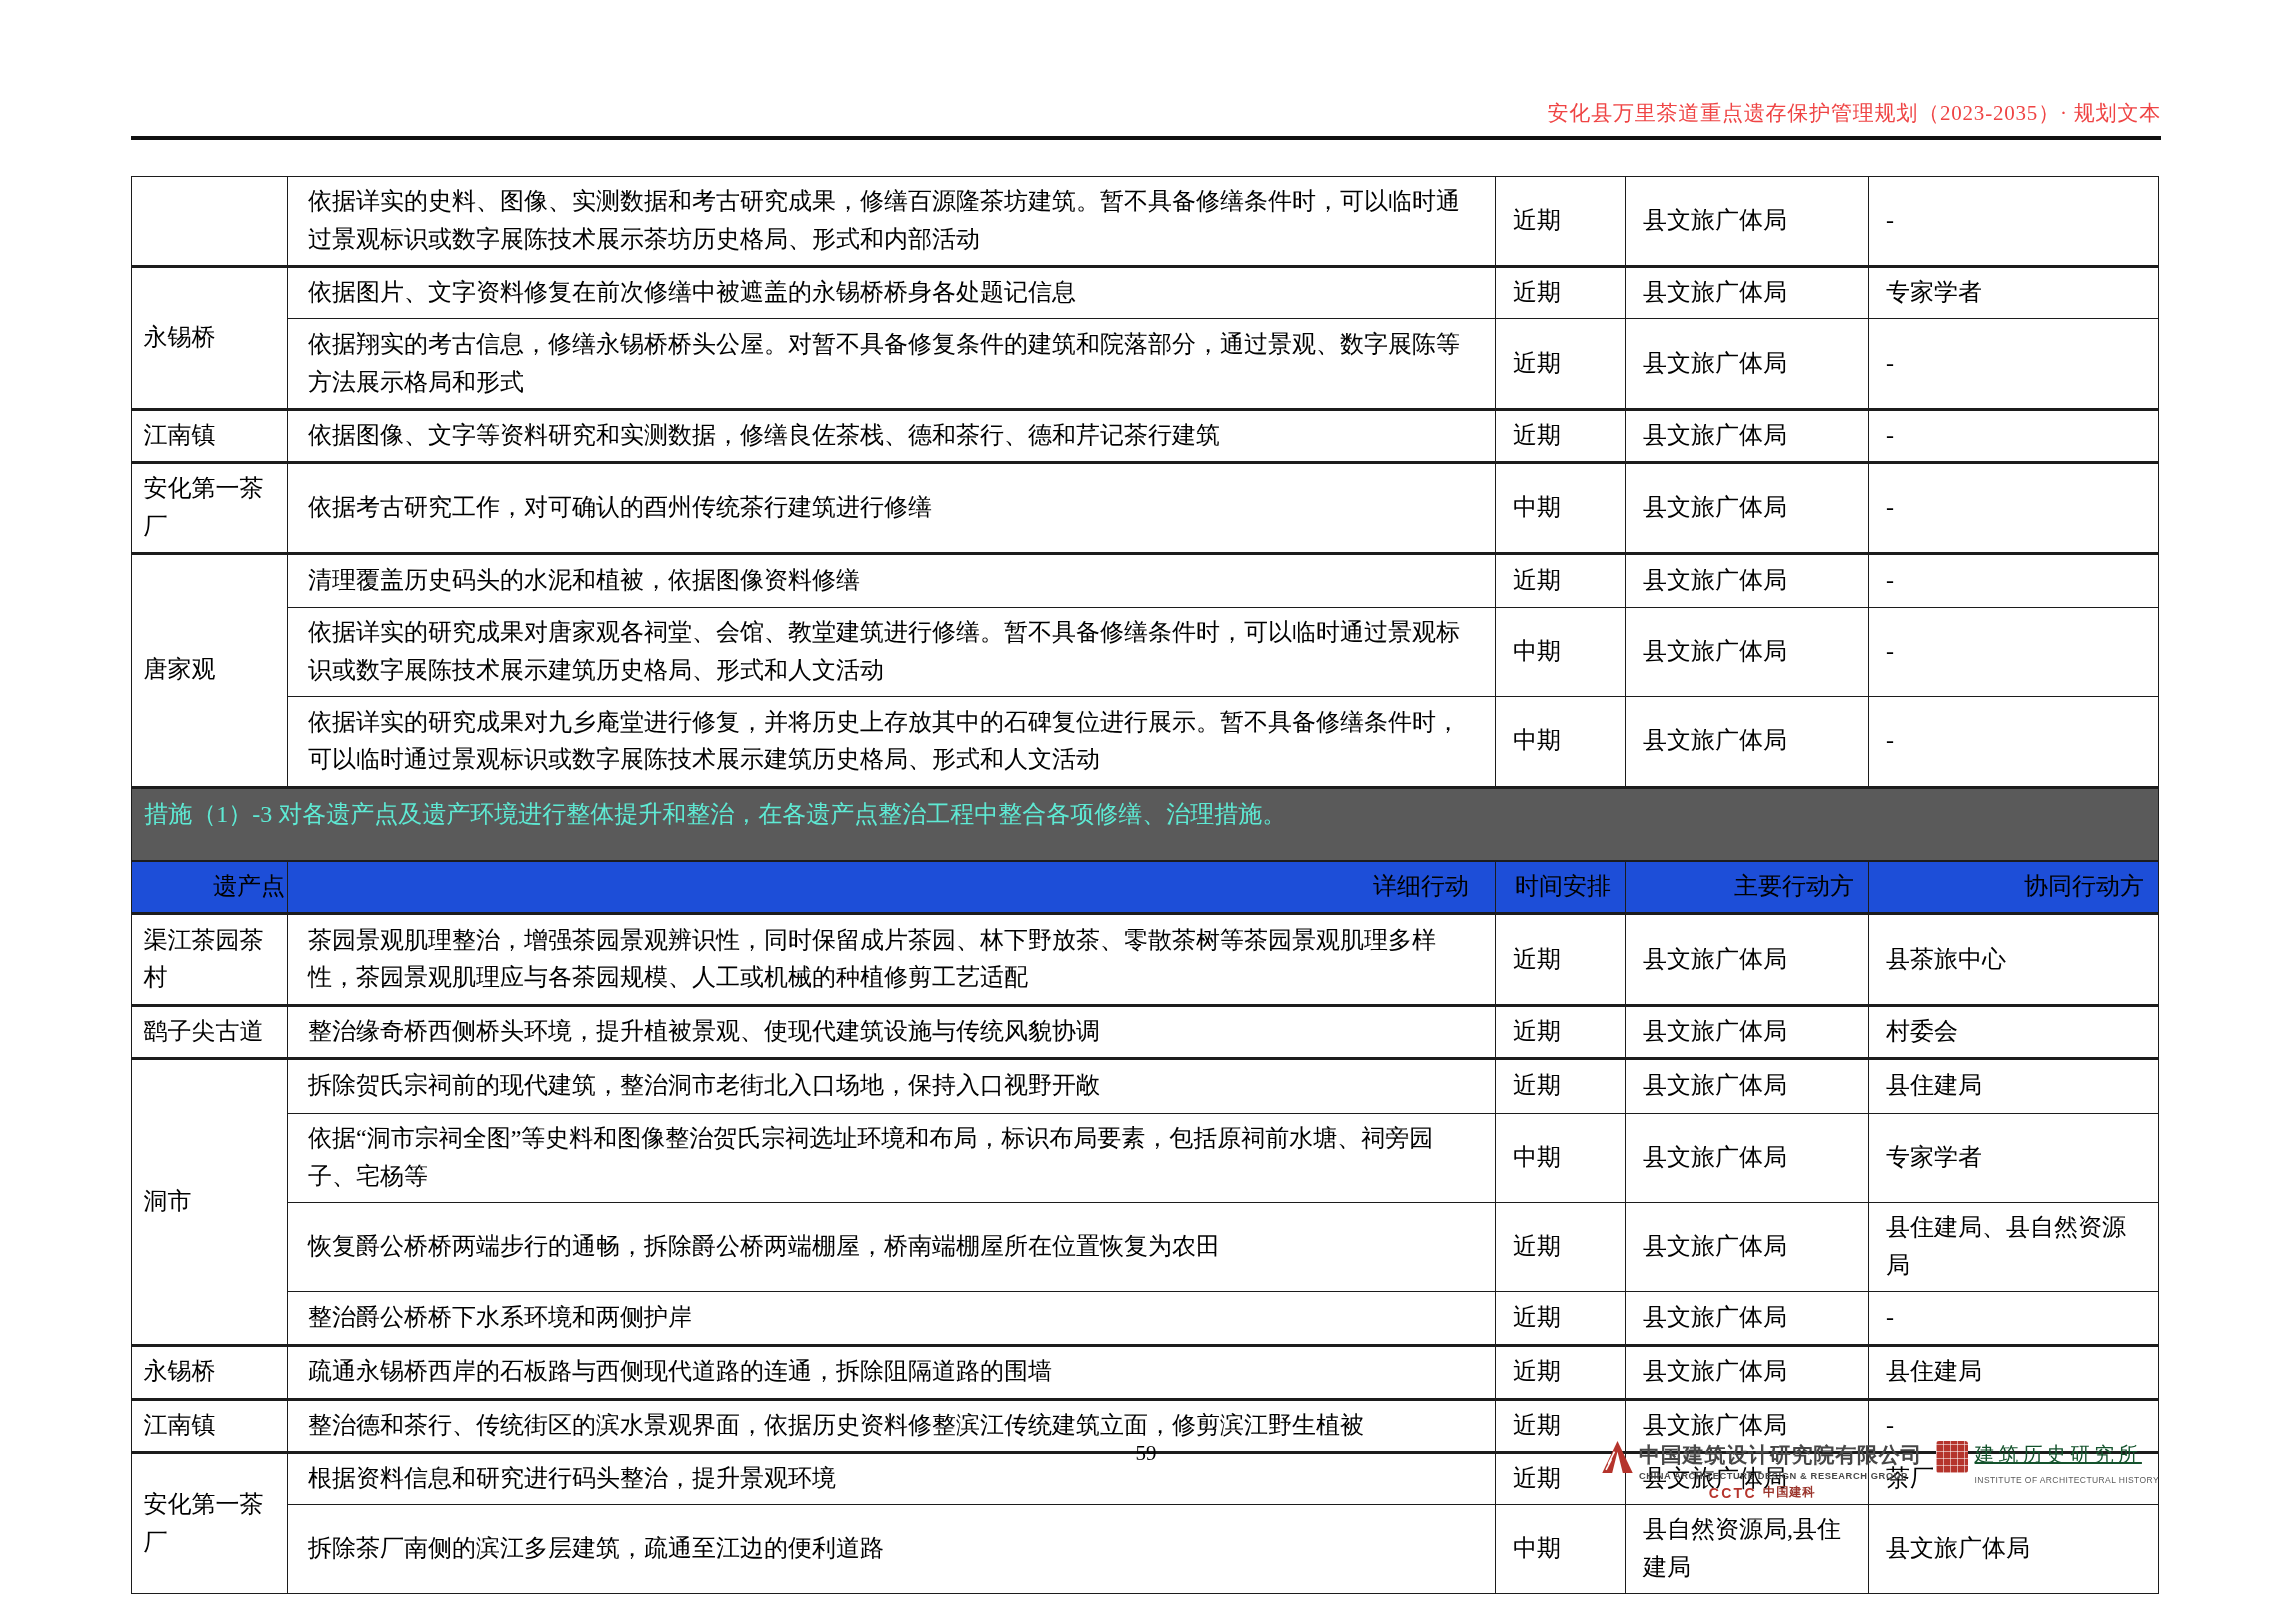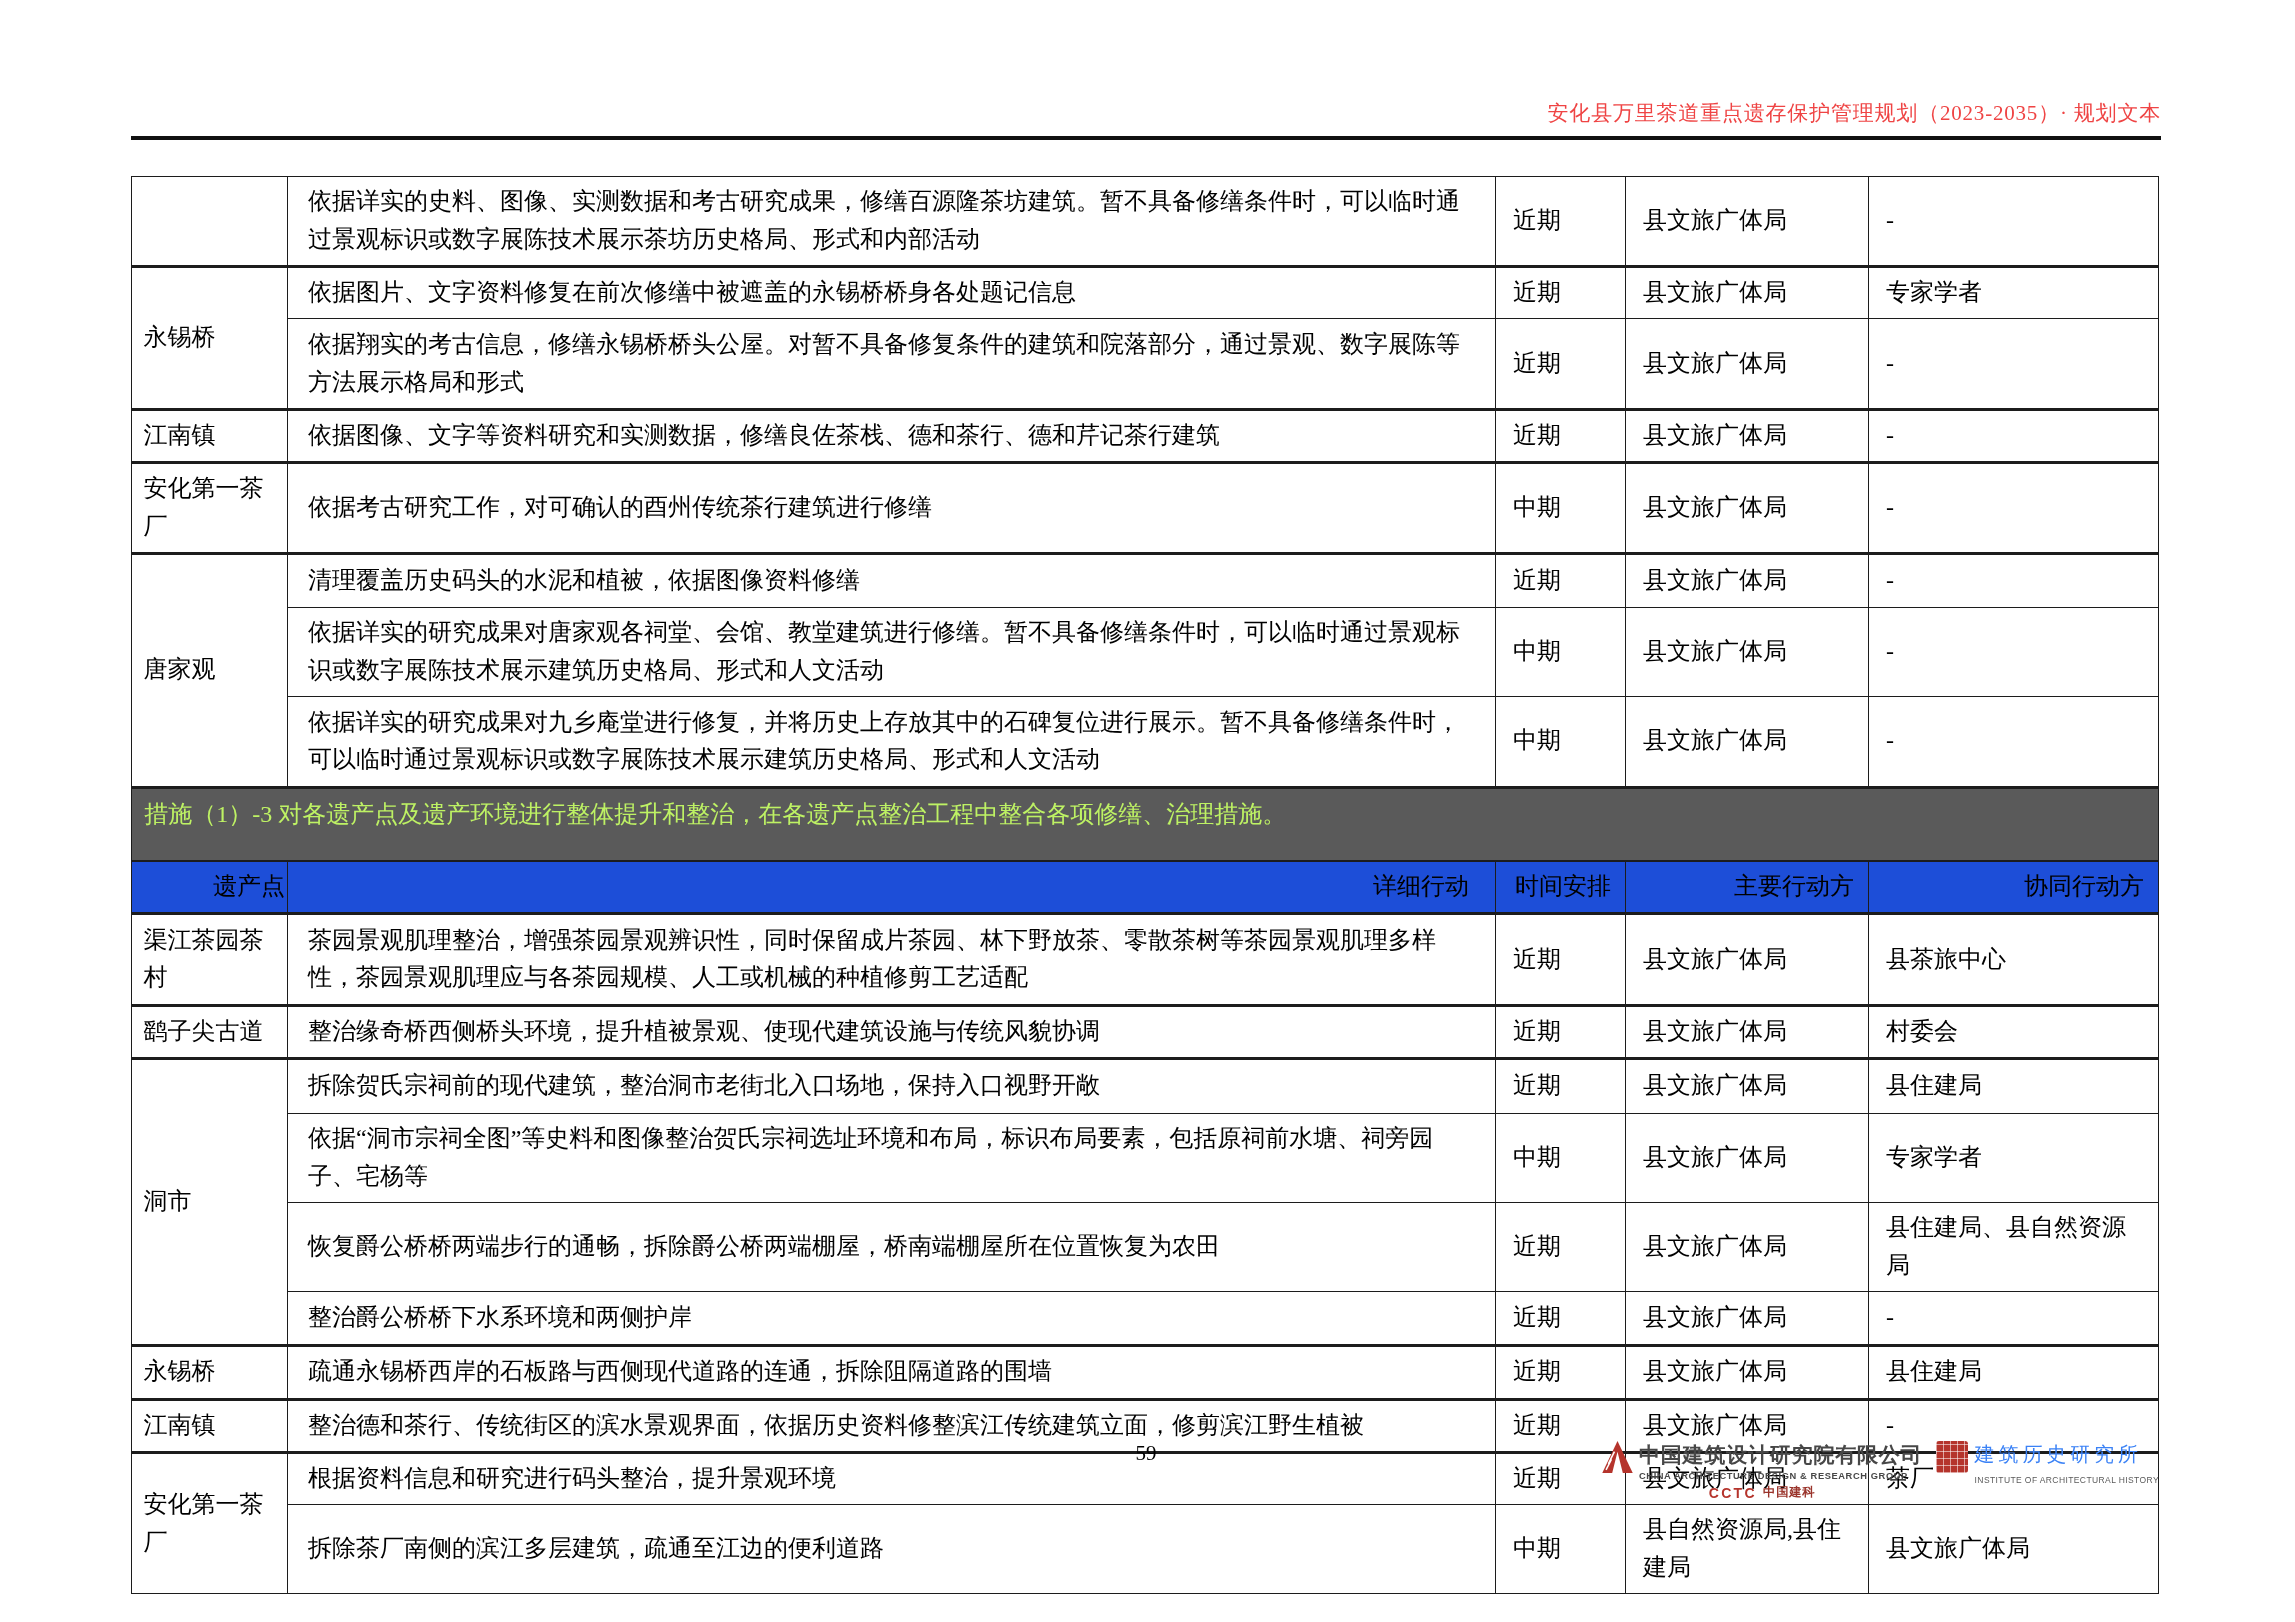--- a/index.html
+++ b/index.html
@@ -48,21 +48,21 @@
     vertical-align: middle;
     padding: 6.2px 14px 6.2px 17px;
     word-break: break-all;
   }
   td.site   { padding-left: 11.6px; padding-right: 2px; }
   td.action { padding-left: 20px; padding-right: 26px; }
   tr.group-start td { border-top-width: 3.1px; }
   
   tr.banner-row td {
     background: #5a5a5a;
-    color: #bef264;
+    color: #5eead4;
     padding: 7.7px 12.3px 26px 12.3px;
     vertical-align: middle;
     border-top-width: 3.1px;
   }
   
   tr.head-row td {
     background: #1d4ed8;
     border-top-width: 2.3px;
     border-bottom-width: 2.3px;
     text-align: right;
@@ -117,24 +117,25 @@
   .iah-seal {
     width: 32px; height: 32px;
     background: #b5342c;
     border-radius: 3.1px;
     background-image:
       repeating-linear-gradient(0deg, rgba(255,255,255,0.55) 0 1.5px, transparent 1.5px 7px),
       repeating-linear-gradient(90deg, rgba(255,255,255,0.55) 0 1.5px, transparent 1.5px 7px);
   }
   .iah-cn {
     font-size: 20px;
-    color: #3b82f6;
+    color: #14532d;
     letter-spacing: 3.9px;
     font-family: "Liberation Serif", "DejaVu Serif", serif;
     white-space: nowrap;
+    text-decoration: underline;
   }
   .iah-en {
     font-size: 8.5px;
     color: #5a5a5a;
     letter-spacing: 0.4px;
     margin-top: 7px;
     white-space: nowrap;
   }
 </style>
 </head>

